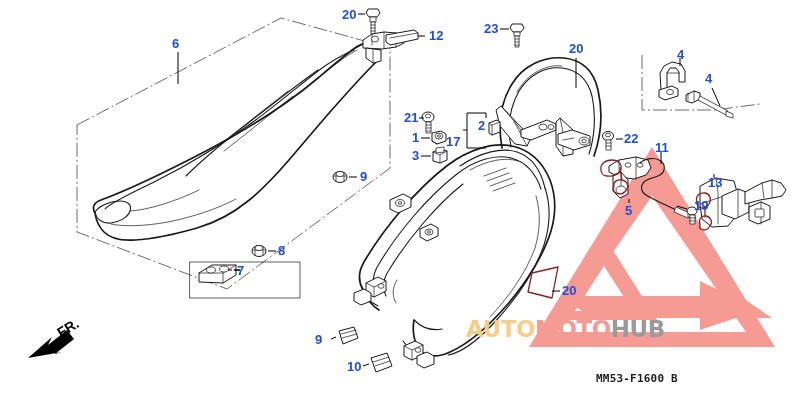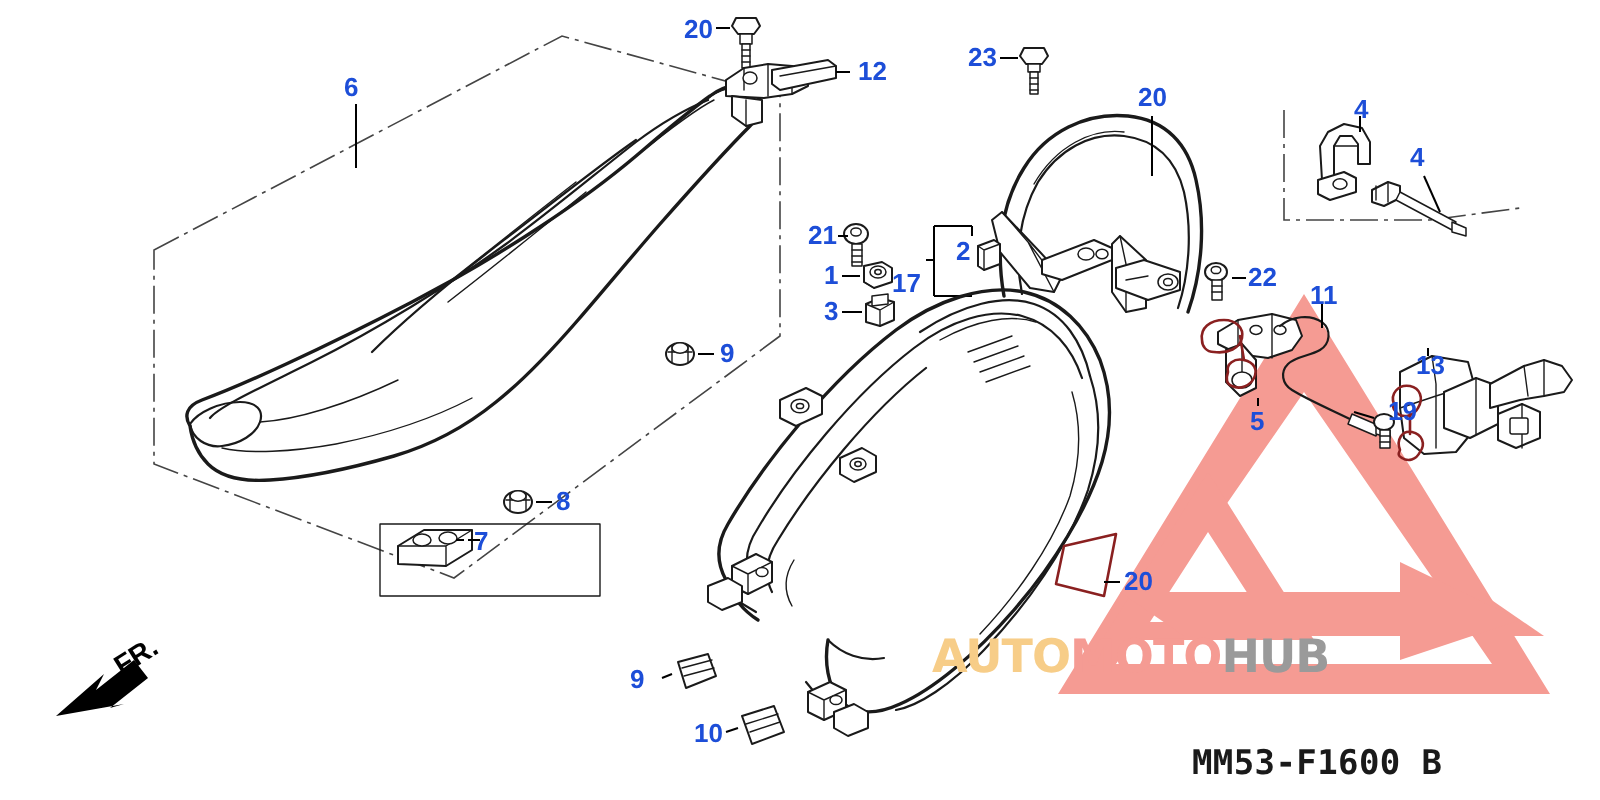--- a/index.html
+++ b/index.html
@@ -21,21 +21,21 @@
     color:#1d4ed8;
     line-height:1;
     white-space:nowrap;
     letter-spacing:0px;
   }
   
   #part-number{
     position:absolute;
     left:596px;top:372px;
     font-family:"DejaVu Sans Mono", monospace;
-    font-size:17px;
+    font-size:11px;
     font-weight:700;
     color:#1a1a1a;
     letter-spacing:0.2px;
     white-space:nowrap;
   }
   
   #fr-label{
     position:absolute;
     left:54px;top:327px;
     font-family:"Liberation Sans", sans-serif;

